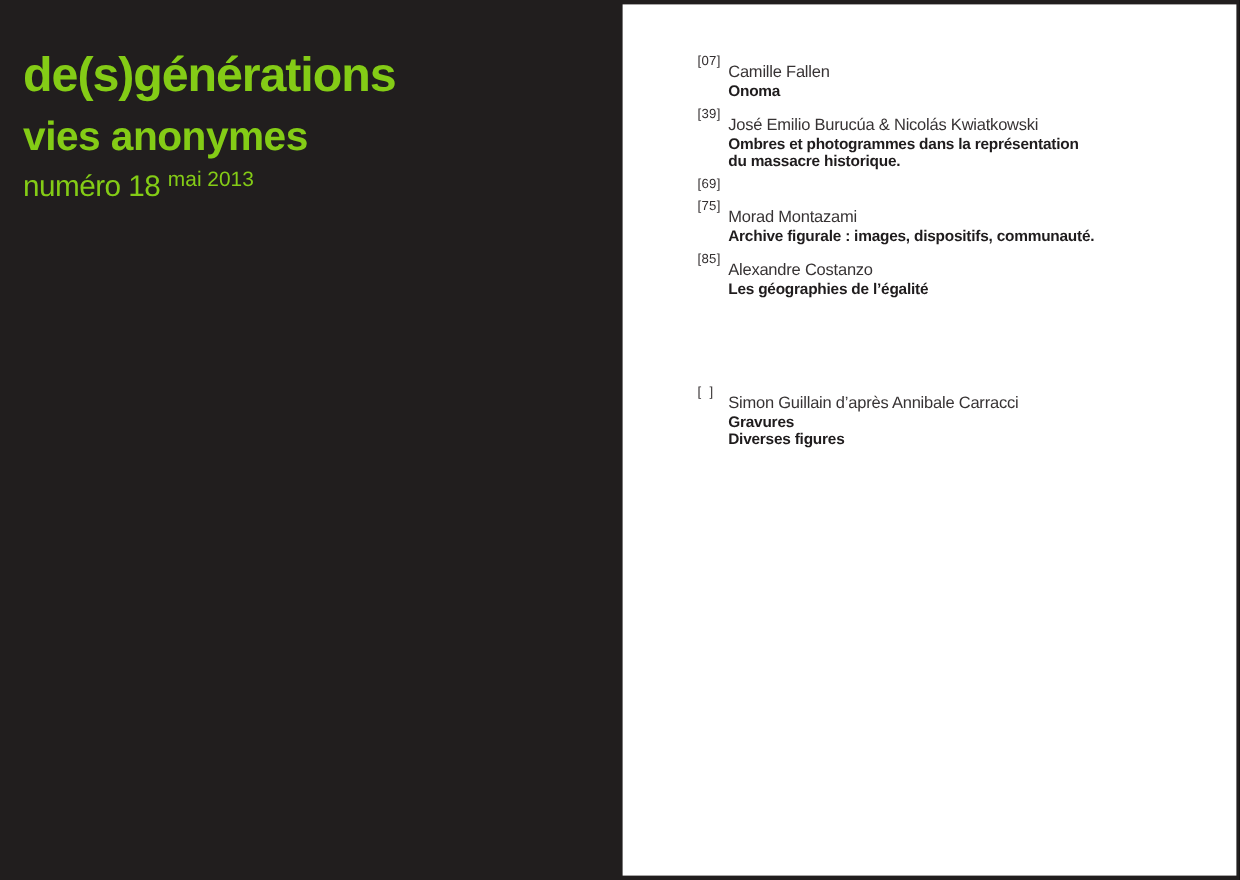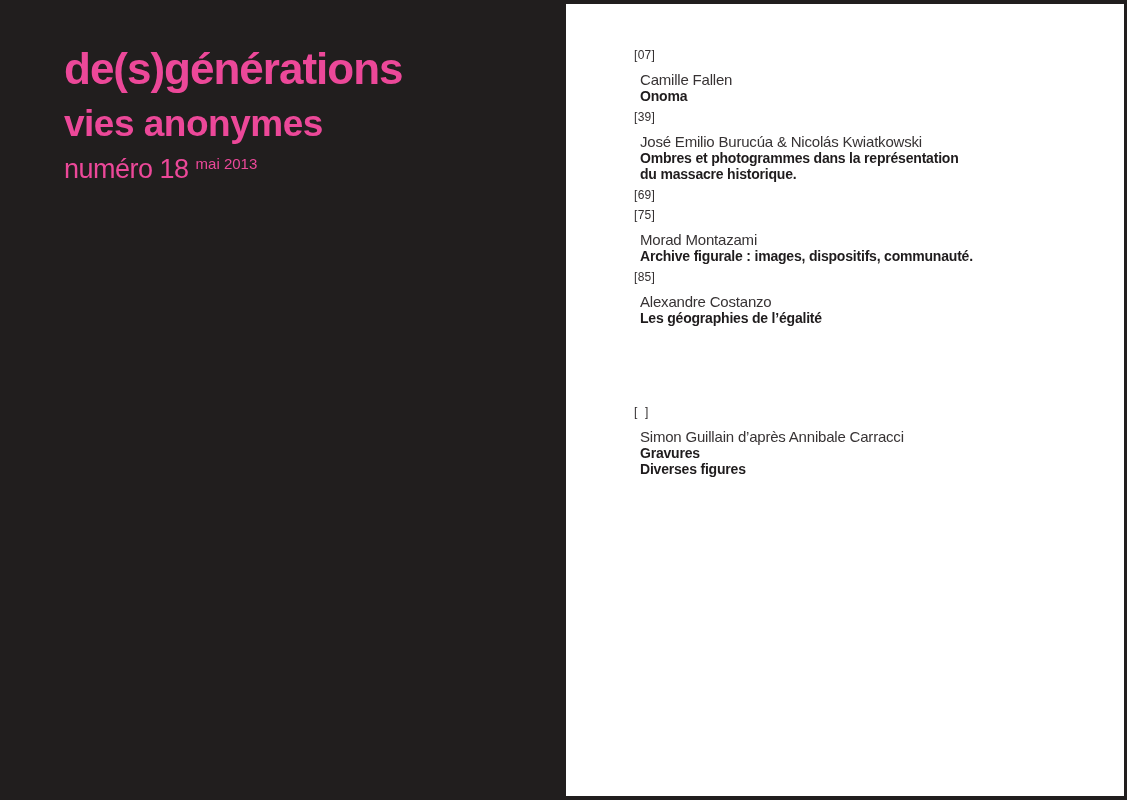--- a/index.html
+++ b/index.html
@@ -6,22 +6,22 @@
   .canvas{
     position:relative;
     width:1127px;height:800px;
     background:#211e1e;
     overflow:hidden;
     font-family:"Liberation Sans", sans-serif;
   }
   
   .cover{
     position:absolute;left:0;top:0;width:566px;height:800px;
-    color:#ec4899;
-    padding:46px 0 0 64px;
+    color:#84cc16;
+    padding:46px 0 0 21px;
     box-sizing:border-box;
   }
   .journal-title{
     font-size:44px;
     font-weight:700;
     line-height:46px;
     letter-spacing:-1px;
   }
   .cover-subtitle{
     font-size:37px;
@@ -30,41 +30,40 @@
     margin-top:12px;
     letter-spacing:-0.5px;
   }
   .issue-line{
     font-size:27px;
     font-weight:400;
     margin-top:10px;
     letter-spacing:-0.5px;
   }
   .issue-line .date{
-    font-size:15px;
+    font-size:19px;
     letter-spacing:0;
     position:relative;
     top:-9px;
     margin-left:7px;
   }
   
   .page{
     position:absolute;
     left:566px;top:4px;right:3px;bottom:4px;
     background:#ffffff;
   }
   .toc{
     padding:44px 0 0 68px;
   }
   .entry{
     display:flex;
     align-items:flex-start;
     margin-bottom:6px;
     color:#221f20;
-    flex-direction:column;
   }
   .entry.extra-gap{margin-top:79px;}
   .ref{
     width:22px;min-width:22px;
     font-size:12px;
     line-height:13px;
     margin-top:1px;
     color:#332f30;
     white-space:pre;
     letter-spacing:0.3px;

